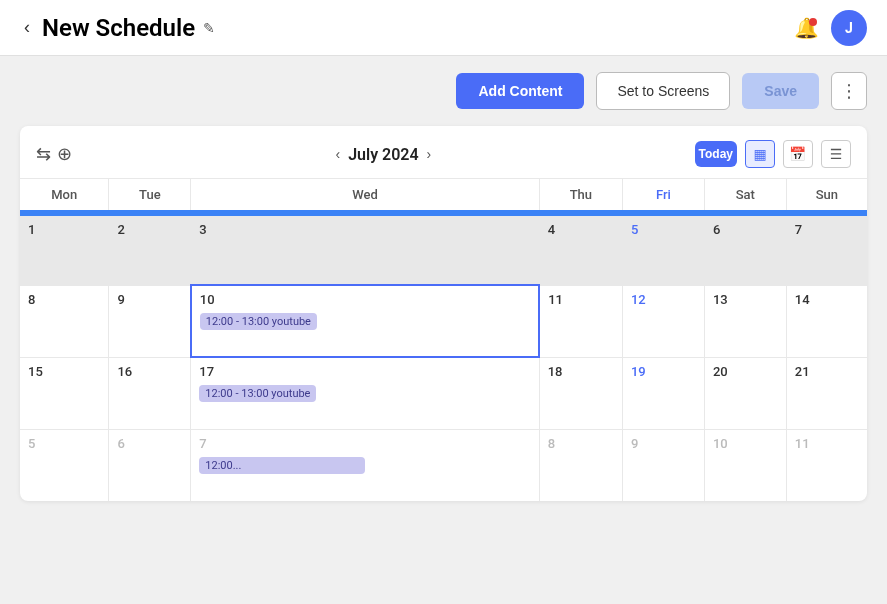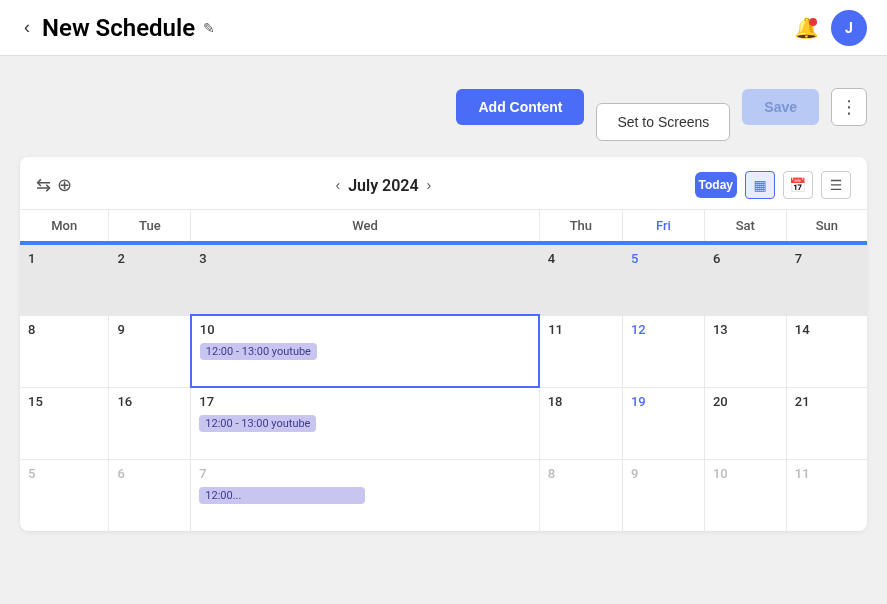--- a/index.html
+++ b/index.html
@@ -101,21 +101,20 @@
     }
     .btn-set {
       background: #fff;
       color: #333;
       border: 1.5px solid #bbb;
       border-radius: 6px;
       padding: 10px 20px;
       font-size: 14px;
       font-weight: 500;
       cursor: pointer;
-      margin-top: 31px;
     }
     .btn-save {
       background: #b8c9f5;
       color: #7a94d4;
       border: none;
       border-radius: 6px;
       padding: 10px 22px;
       font-size: 14px;
       font-weight: 700;
       cursor: pointer;
@@ -205,21 +204,21 @@
       width: 100%;
       border-collapse: collapse;
     }
     .cal-grid th {
       text-align: center;
       padding: 8px 4px;
       font-size: 13px;
       font-weight: 500;
       color: #555;
       border-right: 1px solid #e8e8e8;
-      border-bottom: 4px solid #3b82f6;
+      border-bottom: 6px solid #3b82f6;
     }
     .cal-grid th:last-child { border-right: none; }
     .cal-grid th.fri-col { color: #4a6cf7; }
 
     .cal-grid td {
       vertical-align: top;
       border-right: 1px solid #e8e8e8;
       border-bottom: 1px solid #e8e8e8;
       padding: 6px 8px;
       height: 72px;

